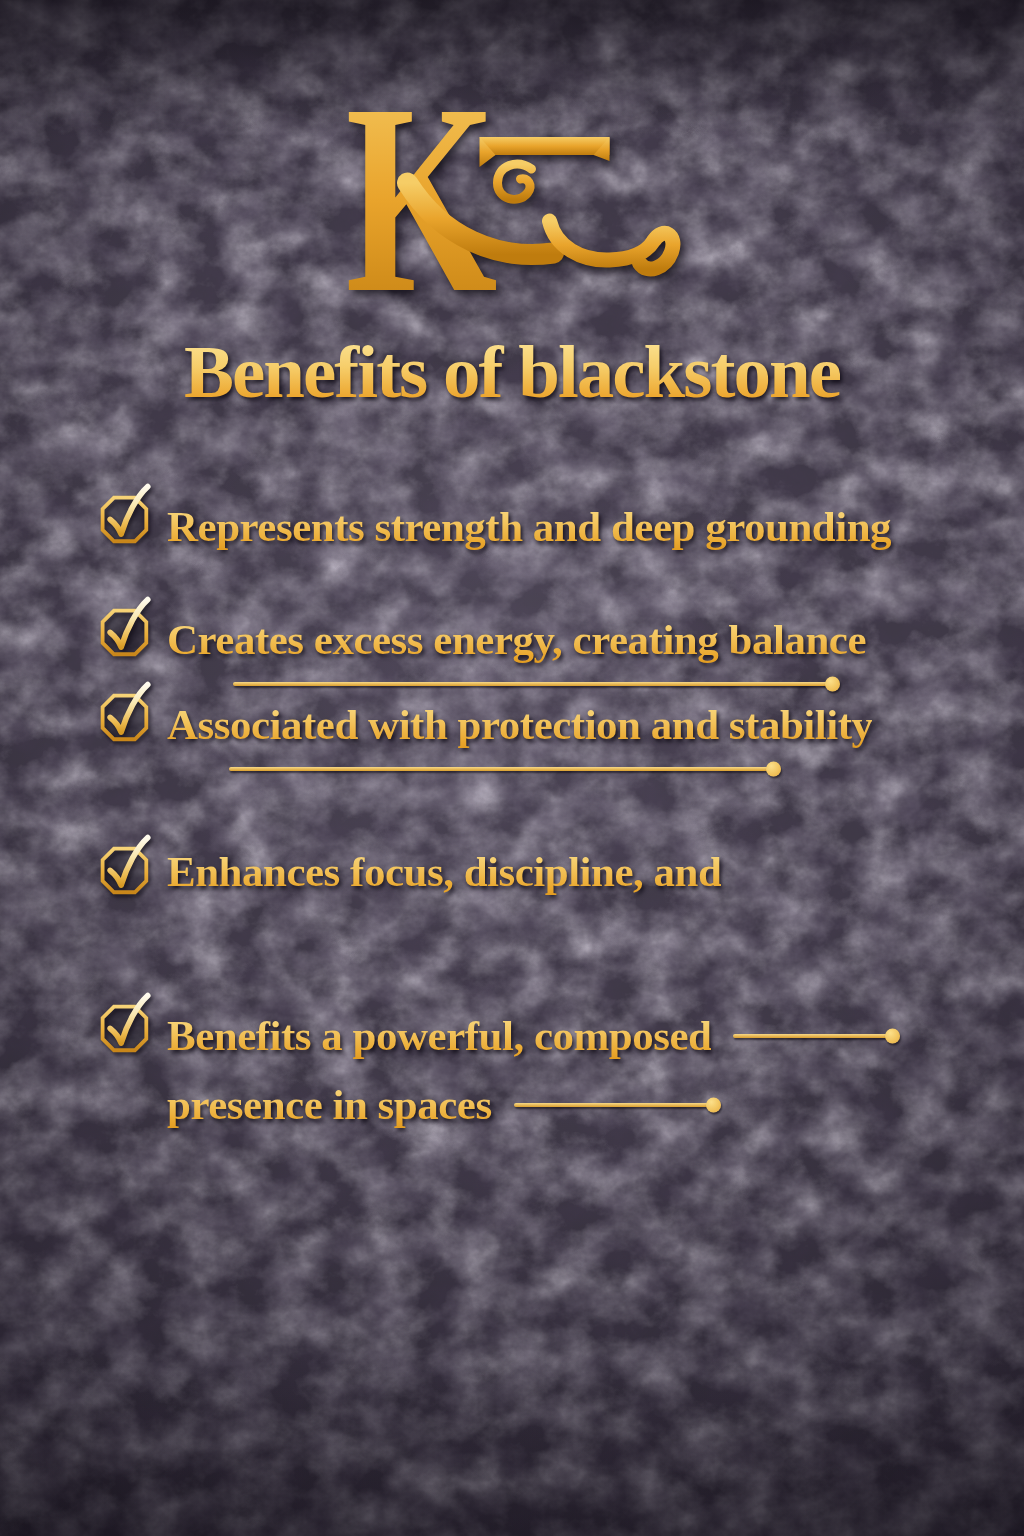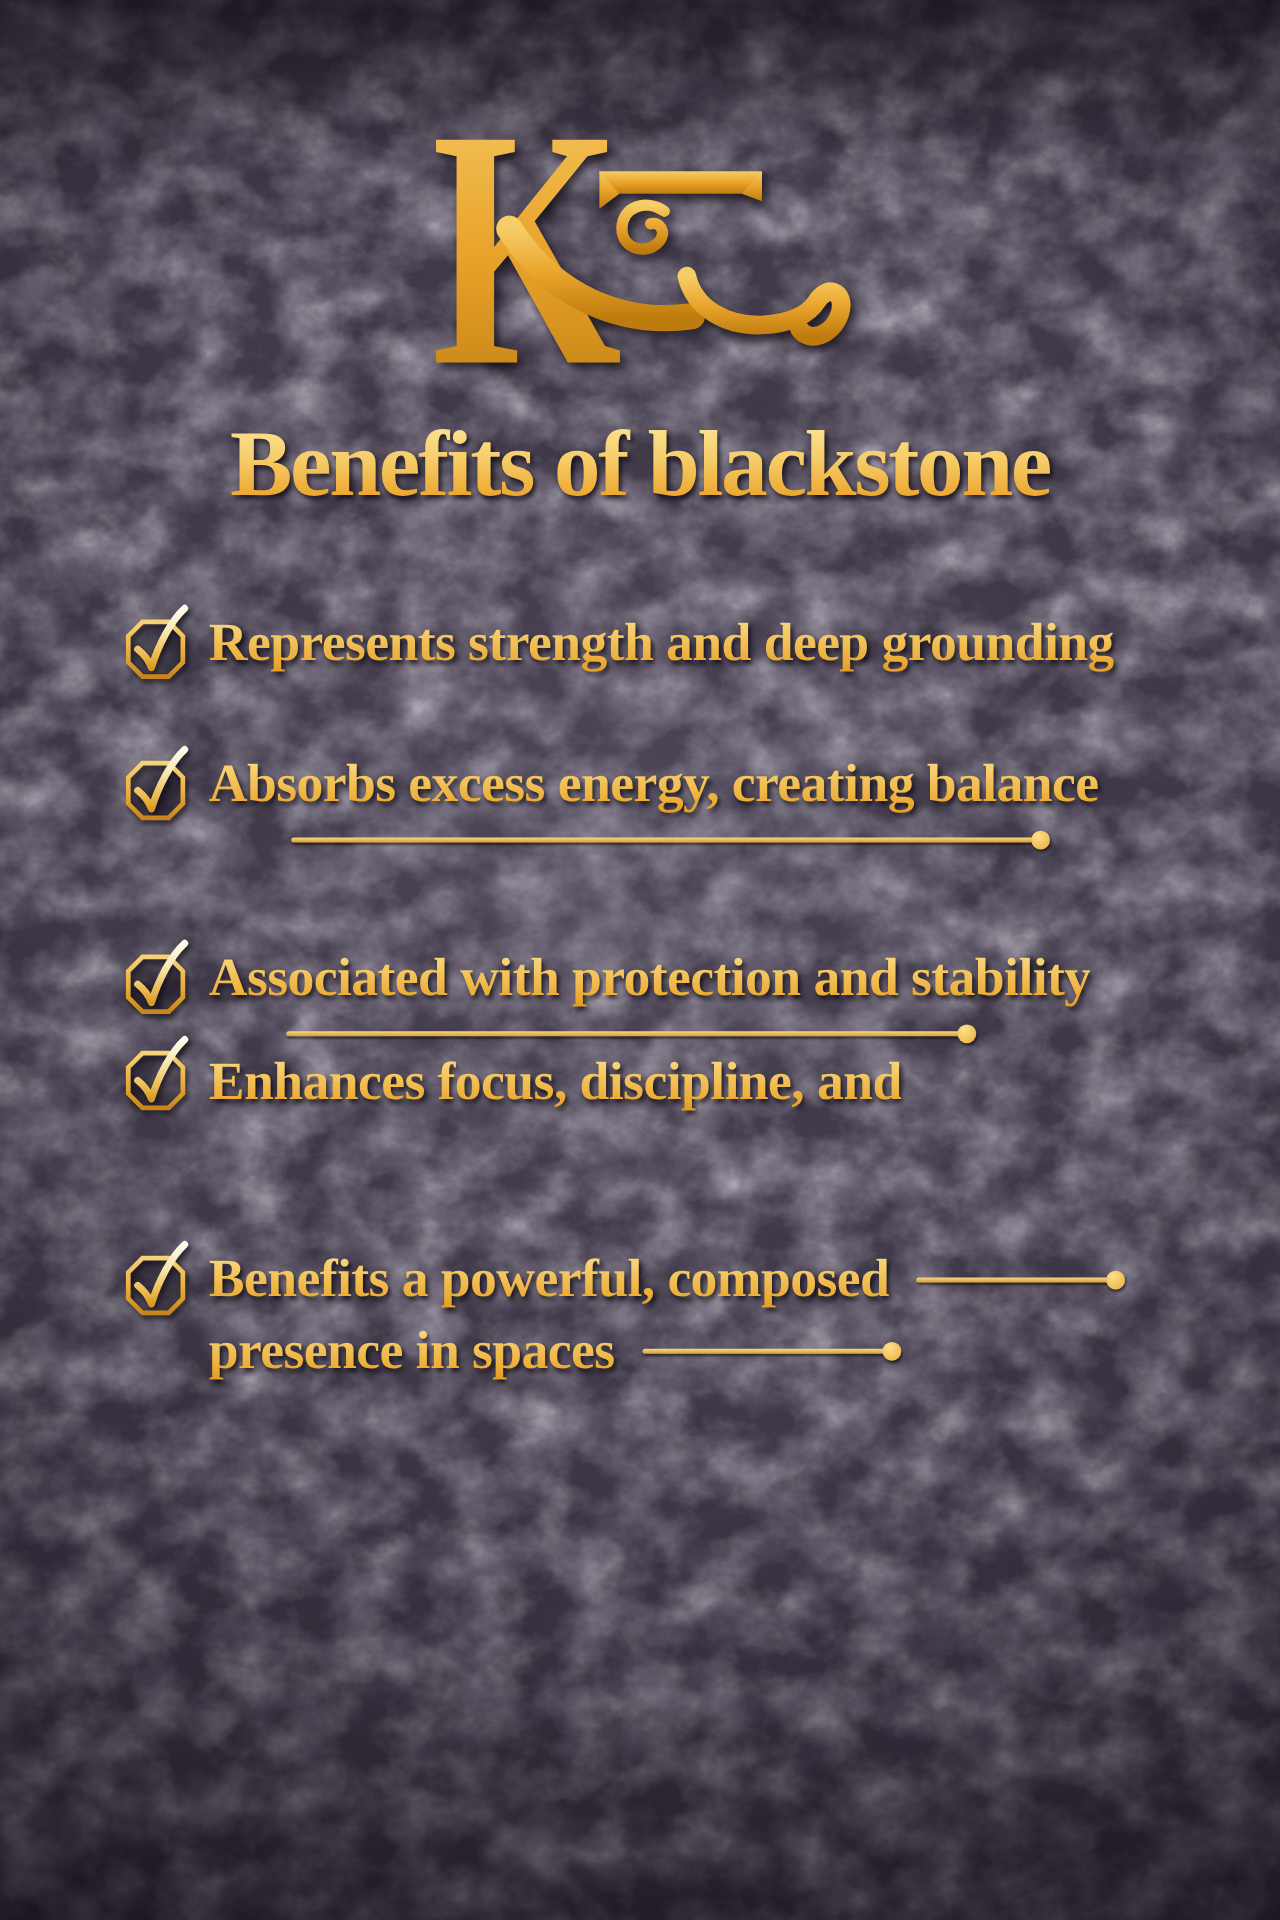--- a/index.html
+++ b/index.html
@@ -45,42 +45,42 @@
     background-image: linear-gradient(180deg, #fdeaa2 0%, #f6cd69 45%, #eca52d 82%, #db9114 100%);
   }
 
   .benefit { position:absolute; left:95px; right:30px; display:flex; align-items:flex-start; }
   .chk {
     width:57px; height:63px; flex:none; margin-top:0;
     overflow:visible;
     filter: drop-shadow(2px 3px 2px rgba(5,2,10,.65));
   }
   .btext { margin-left:15px; min-width:0; flex:1; }
-  .bline { font-size:43px; line-height:57px; font-weight:bold; letter-spacing:-0.5px; display:flex; align-items:center; white-space:nowrap; }
+  .bline { font-size:43px; line-height:57px; font-weight:bold; letter-spacing:-0.5px; display:flex; align-items:center; white-space:nowrap;margin-top:12px; }
 
   .rule {
     height:4px; position:relative; border-radius:2px; flex:none;
     background: linear-gradient(180deg, #f7d887, #d99e2e);
     box-shadow: 1px 2px 2px rgba(5,2,10,.55);
   }
   .rule::after {
     content:""; position:absolute; right:-7px; top:50%; transform:translateY(-50%);
     width:15px; height:15px; border-radius:50%;
     background: radial-gradient(circle at 35% 30%, #fce08a, #e8ae3c);
     box-shadow: 1px 2px 2px rgba(5,2,10,.55);
   }
   .rule.below2 { margin:14px 0 0 66px; width:600px; }
   .rule.below3 { margin:14px 0 0 62px; width:545px; }
   .rule.inline4 { width:422px; margin-left:18px; }
   .rule.inline5a { width:160px; margin-left:22px; }
   .rule.inline5b { width:200px; margin-left:22px; }
 
   .pos-b1 { top:486px; }
   .pos-b2 { top:599px; }
-  .pos-b3 { top:754px; }
+  .pos-b3 { top:684px; }
   .pos-b4 { top:831px;align-items:flex-end; }
   .pos-b5 { top:995px; }
 </style>
 </head>
 <body>
 
 <div class="stage">
 
   <svg class="bg-texture" width="1024" height="1536" viewBox="0 0 1024 1536" preserveAspectRatio="none" aria-hidden="true">
     <defs>
@@ -158,21 +158,21 @@
           </div>
       </div>
     </div>
 
     <div class="benefit pos-b2">
       <svg class="chk" viewBox="0 0 60 66">
           <use href="#chkSym"></use>
         </svg>
       <div class="btext">
         <div class="bline">
-            <span class="gold">Absorbs excess energy, creating balance</span>
+            <span class="gold">Creates excess energy, creating balance</span>
           </div>
         <div class="rule below2"></div>
       </div>
     </div>
 
     <div class="benefit pos-b3">
       <svg class="chk" viewBox="0 0 60 66">
           <use href="#chkSym"></use>
         </svg>
       <div class="btext">

